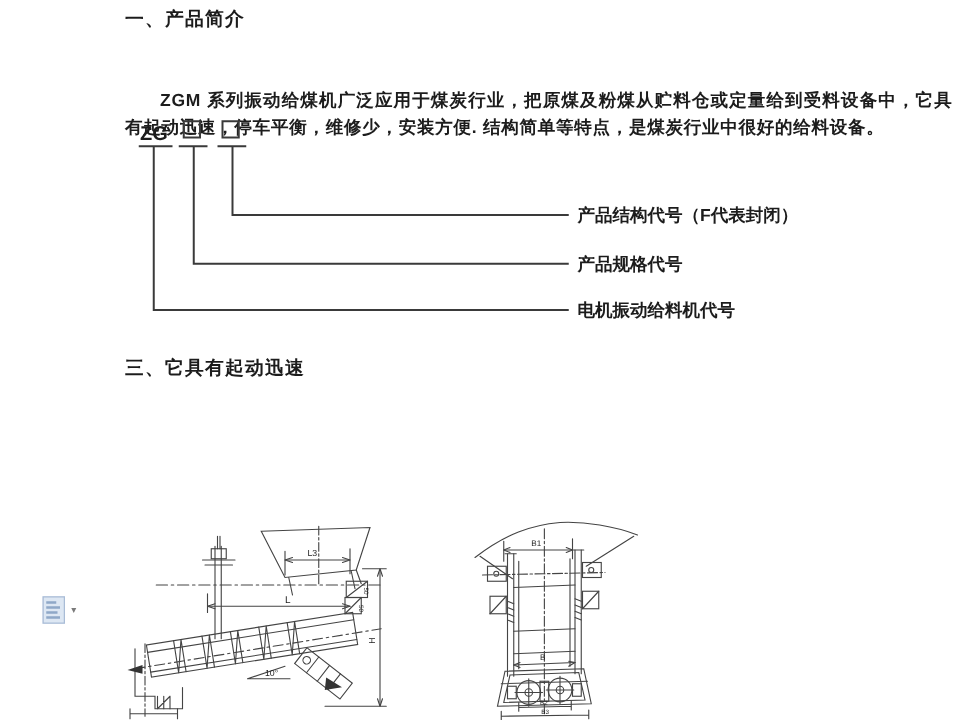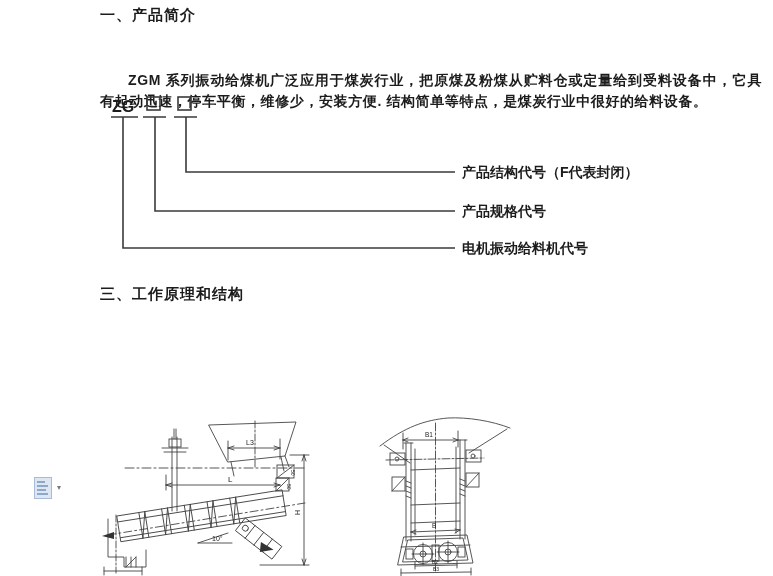--- a/index.html
+++ b/index.html
@@ -54,21 +54,21 @@
       <path d="M86,29 L86,84 L355,84"></path>
       <path d="M55,29 L55,123 L355,123"></path>
       <path d="M23,29 L23,160 L355,160"></path>
     </g>
     <text x="12" y="24" font-size="16" font-weight="bold">ZG</text>
     <text class="model-label" x="362" y="89">产品结构代号（F代表封闭）</text>
     <text class="model-label" x="362" y="128">产品规格代号</text>
     <text class="model-label" x="362" y="165">电机振动给料机代号</text>
   </svg>
 
-  <div class="heading" style="top:285px">三、工作原理和结构</div>
+  <div class="heading" style="top:285px">三、它具有起动迅速</div>
 
   <svg style="position:absolute;left:100px;top:415px" width="230" height="161" viewBox="0 0 230 161">
     <g stroke="#444" stroke-width="0.9" fill="none" stroke-linecap="round">
 
       <path d="M109,10 L196,7 L185,41 L128,47 Z"></path>
       <path d="M131,47 L134,61 M181,42 L184,56 M185,41 L189,52"></path>
       <path d="M155,6 L155,54" stroke-dasharray="7 2 2 2"></path>
 
       <path d="M72,22 L72,96 M77,22 L77,96"></path>
       <path d="M62,33 L88,33 M64,37 L86,37 M74,14 L74,24 M76,14 L76,24"></path>

